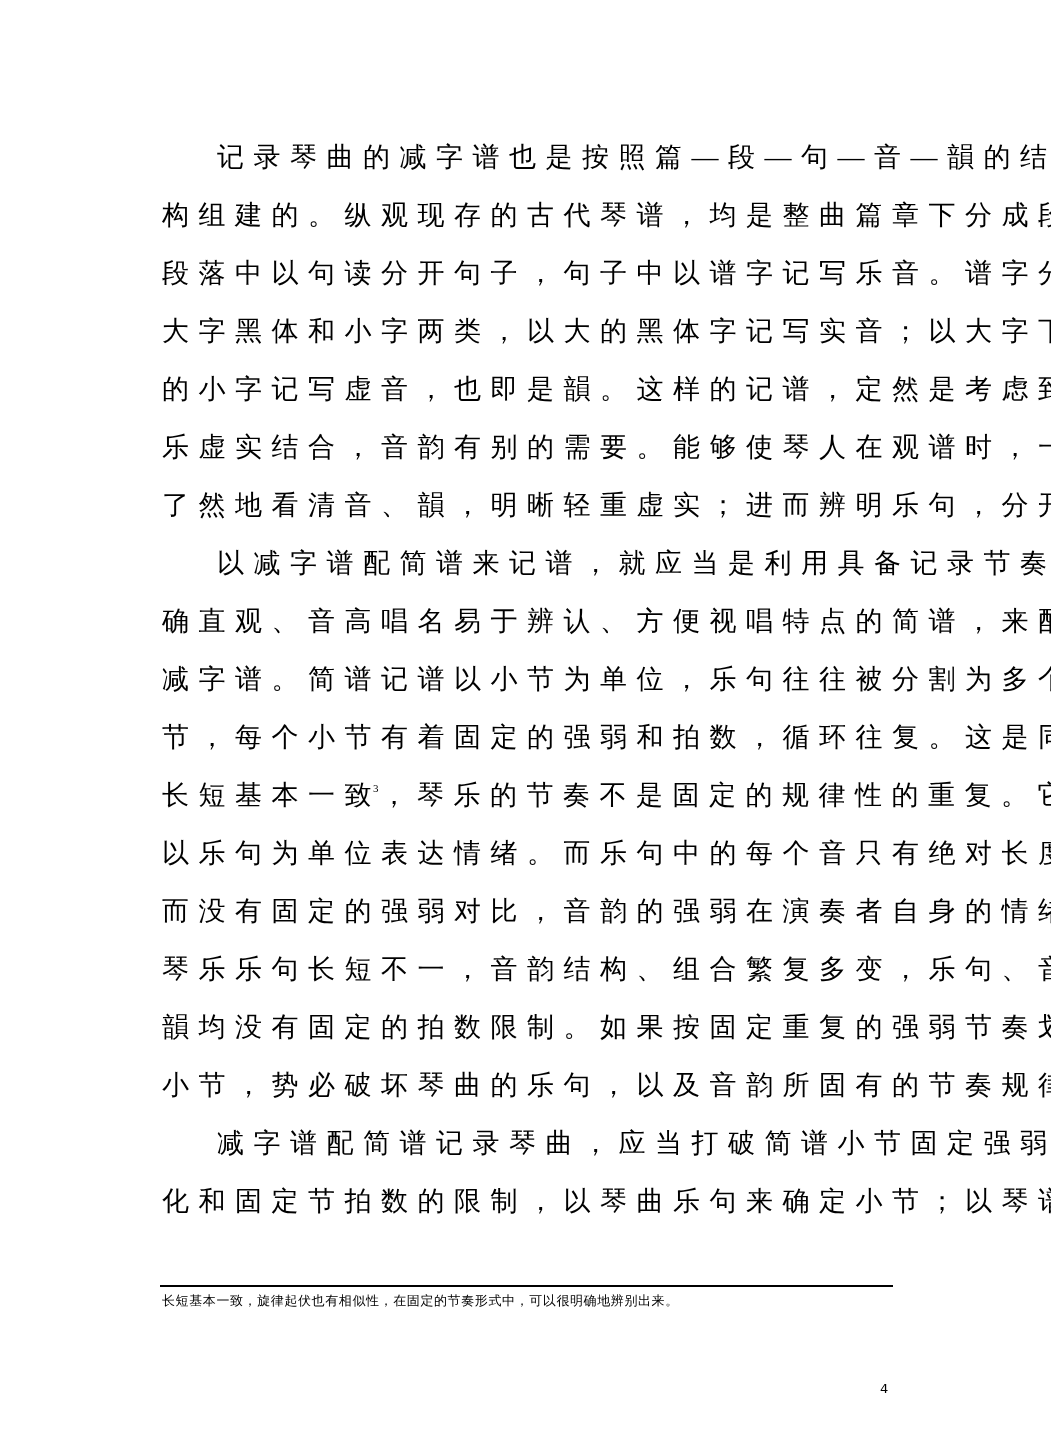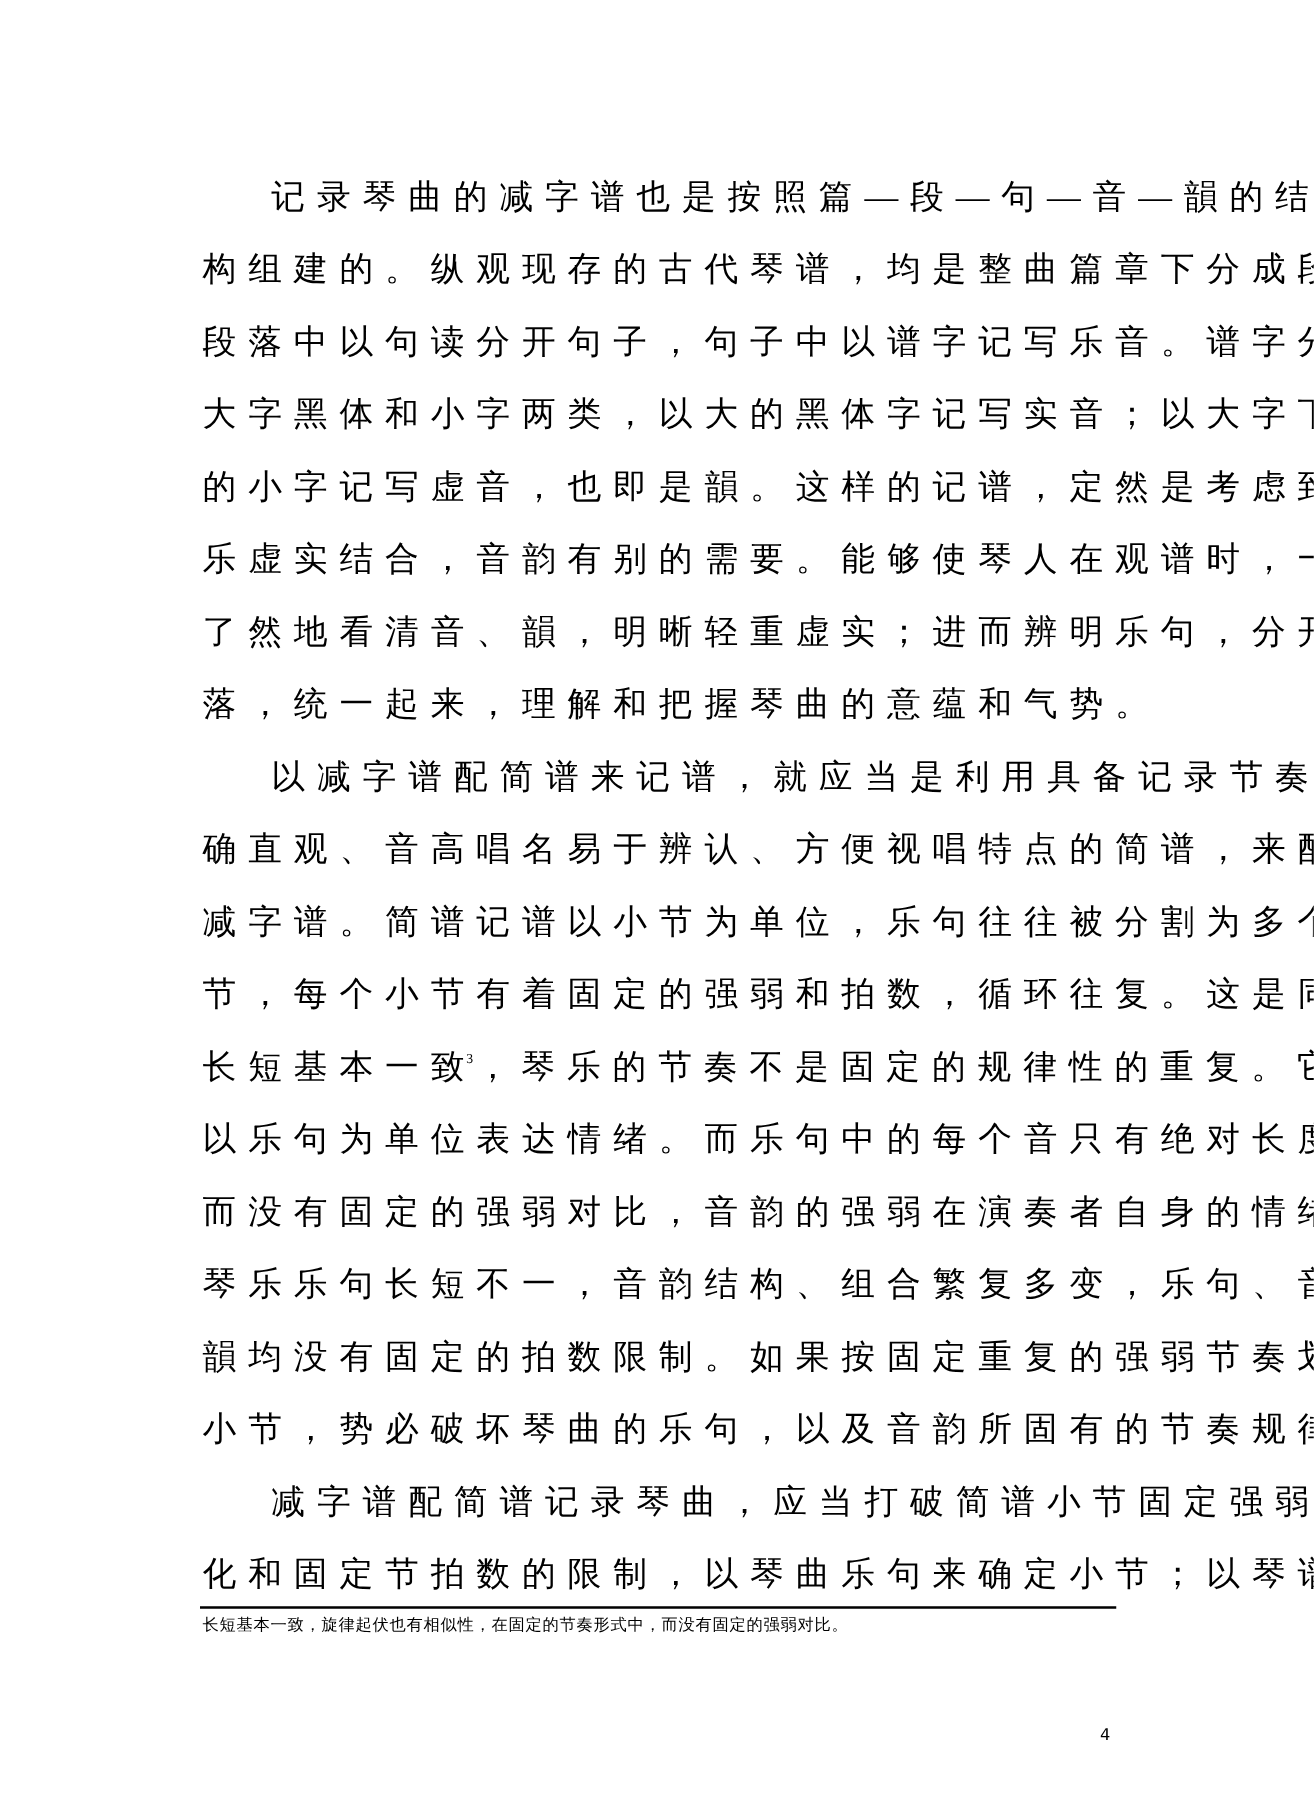--- a/index.html
+++ b/index.html
@@ -90,36 +90,35 @@
 <div class="page">
 
   <div class="body-text">
     <div class="line indent">记录琴曲的减字谱也是按照篇—段—句—音—韻的结</div>
     <div class="line">构组建的。纵观现存的古代琴谱，均是整曲篇章下分成段落，</div>
     <div class="line">段落中以句读分开句子，句子中以谱字记写乐音。谱字分为</div>
     <div class="line">大字黑体和小字两类，以大的黑体字记写实音；以大字下方</div>
     <div class="line">的小字记写虚音，也即是韻。这样的记谱，定然是考虑到琴</div>
     <div class="line">乐虚实结合，音韵有别的需要。能够使琴人在观谱时，一目</div>
     <div class="line">了然地看清音、韻，明晰轻重虚实；进而辨明乐句，分开段</div>
-    <div class="line">落，统一起来，理解和把握琴曲的意蕴和气势。</div>
     <div class="line indent">以减字谱配简谱来记谱，就应当是利用具备记录节奏明</div>
     <div class="line">确直观、音高唱名易于辨认、方便视唱特点的简谱，来配合</div>
     <div class="line">减字谱。简谱记谱以小节为单位，乐句往往被分割为多个小</div>
     <div class="line">节，每个小节有着固定的强弱和拍数，循环往复。这是同琴</div>
     <div class="line"><span>长短基本一致</span><sup class="fnref">3</sup><span>，琴乐的节奏不是固定的规律性的重复。它是</span></div>
     <div class="line">以乐句为单位表达情绪。而乐句中的每个音只有绝对长度，</div>
     <div class="line">而没有固定的强弱对比，音韵的强弱在演奏者自身的情绪。</div>
     <div class="line">琴乐乐句长短不一，音韵结构、组合繁复多变，乐句、音、</div>
     <div class="line">韻均没有固定的拍数限制。如果按固定重复的强弱节奏划分</div>
     <div class="line">小节，势必破坏琴曲的乐句，以及音韵所固有的节奏规律，</div>
     <div class="line indent">减字谱配简谱记录琴曲，应当打破简谱小节固定强弱变</div>
     <div class="line">化和固定节拍数的限制，以琴曲乐句来确定小节；以琴谱的</div>
   </div>
 
   <div class="fn-separator"></div>
 
   <div class="footnotes">
-    <div class="fn-line">长短基本一致，旋律起伏也有相似性，在固定的节奏形式中，而没有固定的强弱对比。</div>
+    <div class="fn-line">长短基本一致，旋律起伏也有相似性，在固定的节奏形式中，可以很明确地辨别出来。</div>
   </div>
 
   <div class="page-number">4</div>
 
 </div>
 
 </body></html>

